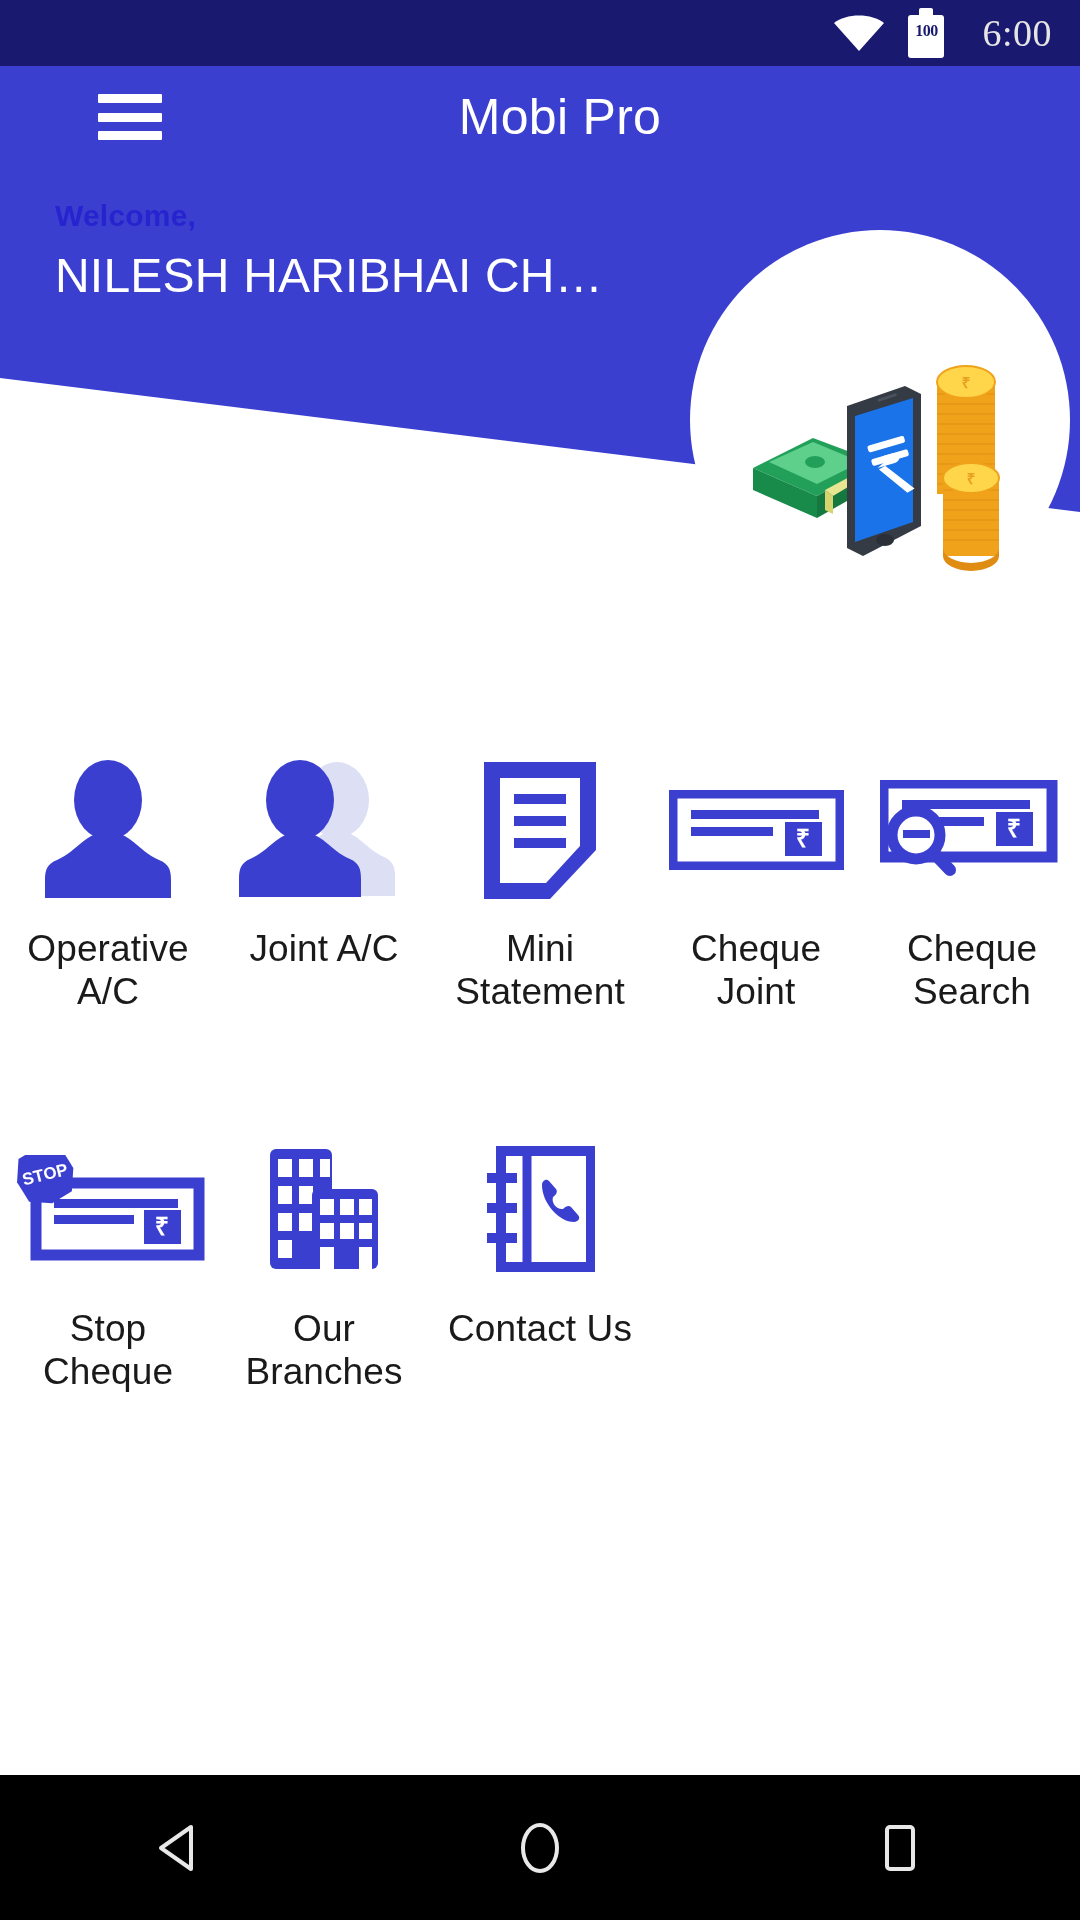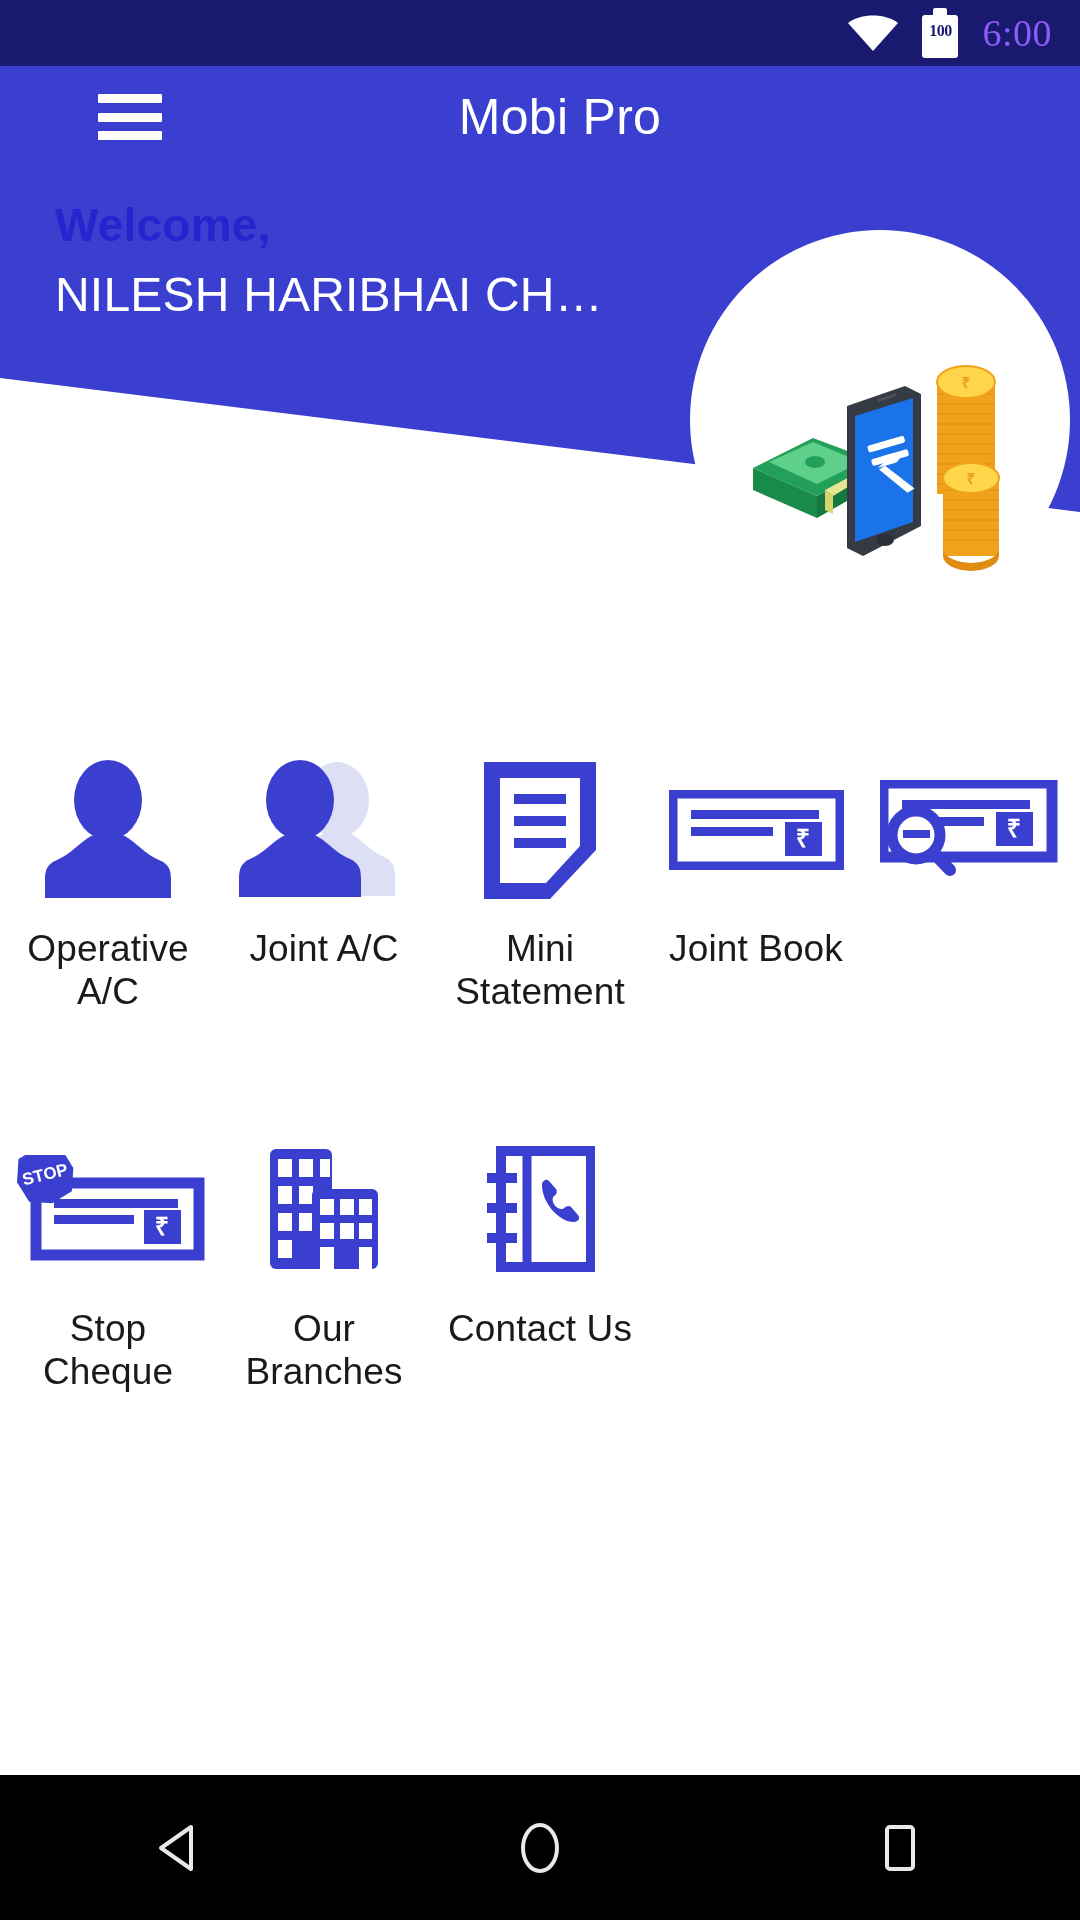--- a/index.html
+++ b/index.html
@@ -38,23 +38,23 @@
     width:14px; height:9px;
     background:#ffffff; border-radius:2px 2px 0 0;
   }
   .battery-pct {
     position:absolute; left:0; top:14px; width:36px;
     text-align:center;
     font-size:16px; font-weight:bold; color:#191970;
     letter-spacing:-0.5px;
   }
   .status-time {
-    color:#8b5cf6; font-size:38px; font-weight:400;
+    color:#e5e5e5; font-size:38px; font-weight:400;
     letter-spacing:0.5px; line-height:1;
-    margin-left:2px;
+    margin-left:16px;
   }
 
   
   .header-shape {
     position:absolute; top:66px; left:0;
     width:1080px; height:446px;
     overflow:hidden;
   }
   .header-fill {
     position:absolute; inset:0;
@@ -105,21 +105,21 @@
     letter-spacing:0.3px;
   }
 
   
   .welcome-block {
     position:absolute; left:55px; top:198px;
     z-index:5;
   }
   .welcome-label {
     color:#2723cf;
-    font-size:46px; font-weight:bold;
+    font-size:30px; font-weight:bold;
     letter-spacing:0.2px;
     line-height:1.2;
   }
   .welcome-name {
     color:#ffffff;
     font-size:48px; font-weight:400;
     letter-spacing:0.2px;
     margin-top:14px;
     line-height:1.15;
     white-space:nowrap;
@@ -317,36 +317,37 @@
     <div class="menu-cell">
       <div class="menu-icon">
         <svg width="175" height="80" viewBox="0 0 175 80">
           <rect x="3" y="3" width="169" height="74" fill="none" stroke="#3b3fd0" stroke-width="11"></rect>
           <rect x="22" y="20" width="128" height="9" fill="#3b3fd0"></rect>
           <rect x="22" y="37" width="82" height="9" fill="#3b3fd0"></rect>
           <rect x="116" y="32" width="37" height="34" fill="#3b3fd0"></rect>
           <text x="134" y="57" font-size="25" fill="#ffffff" text-anchor="middle" font-family="'Liberation Sans',sans-serif" font-weight="bold">₹</text>
         </svg>
       </div>
-      <div class="menu-label">Joint Book</div>
+      <div class="menu-label">Cheque Joint</div>
     </div>
 
     <div class="menu-cell">
       <div class="menu-icon">
         <svg width="185" height="100" viewBox="0 0 185 100">
           <rect x="3" y="3" width="169" height="74" fill="none" stroke="#3b3fd0" stroke-width="11"></rect>
           <rect x="22" y="20" width="128" height="9" fill="#3b3fd0"></rect>
           <rect x="22" y="37" width="82" height="9" fill="#3b3fd0"></rect>
           <rect x="116" y="32" width="37" height="34" fill="#3b3fd0"></rect>
           <text x="134" y="57" font-size="25" fill="#ffffff" text-anchor="middle" font-family="'Liberation Sans',sans-serif" font-weight="bold">₹</text>
           <line x1="49" y1="68" x2="70" y2="90" stroke="#3b3fd0" stroke-width="12" stroke-linecap="round"></line>
           <circle cx="36" cy="55" r="24" fill="#ffffff" stroke="#3b3fd0" stroke-width="11"></circle>
           <rect x="23" y="50" width="27" height="8" fill="#3b3fd0"></rect>
         </svg>
       </div>
+      <div class="menu-label">Cheque Search</div>
     </div>
 
     <div class="menu-cell">
       <div class="menu-icon">
         <svg width="195" height="110" viewBox="0 0 195 110">
           <rect x="25" y="28" width="163" height="72" fill="none" stroke="#3b3fd0" stroke-width="11"></rect>
           <rect x="43" y="44" width="124" height="9" fill="#3b3fd0"></rect>
           <rect x="43" y="60" width="80" height="9" fill="#3b3fd0"></rect>
           <rect x="133" y="55" width="37" height="34" fill="#3b3fd0"></rect>
           <text x="151" y="80" font-size="25" fill="#ffffff" text-anchor="middle" font-family="'Liberation Sans',sans-serif" font-weight="bold">₹</text>

